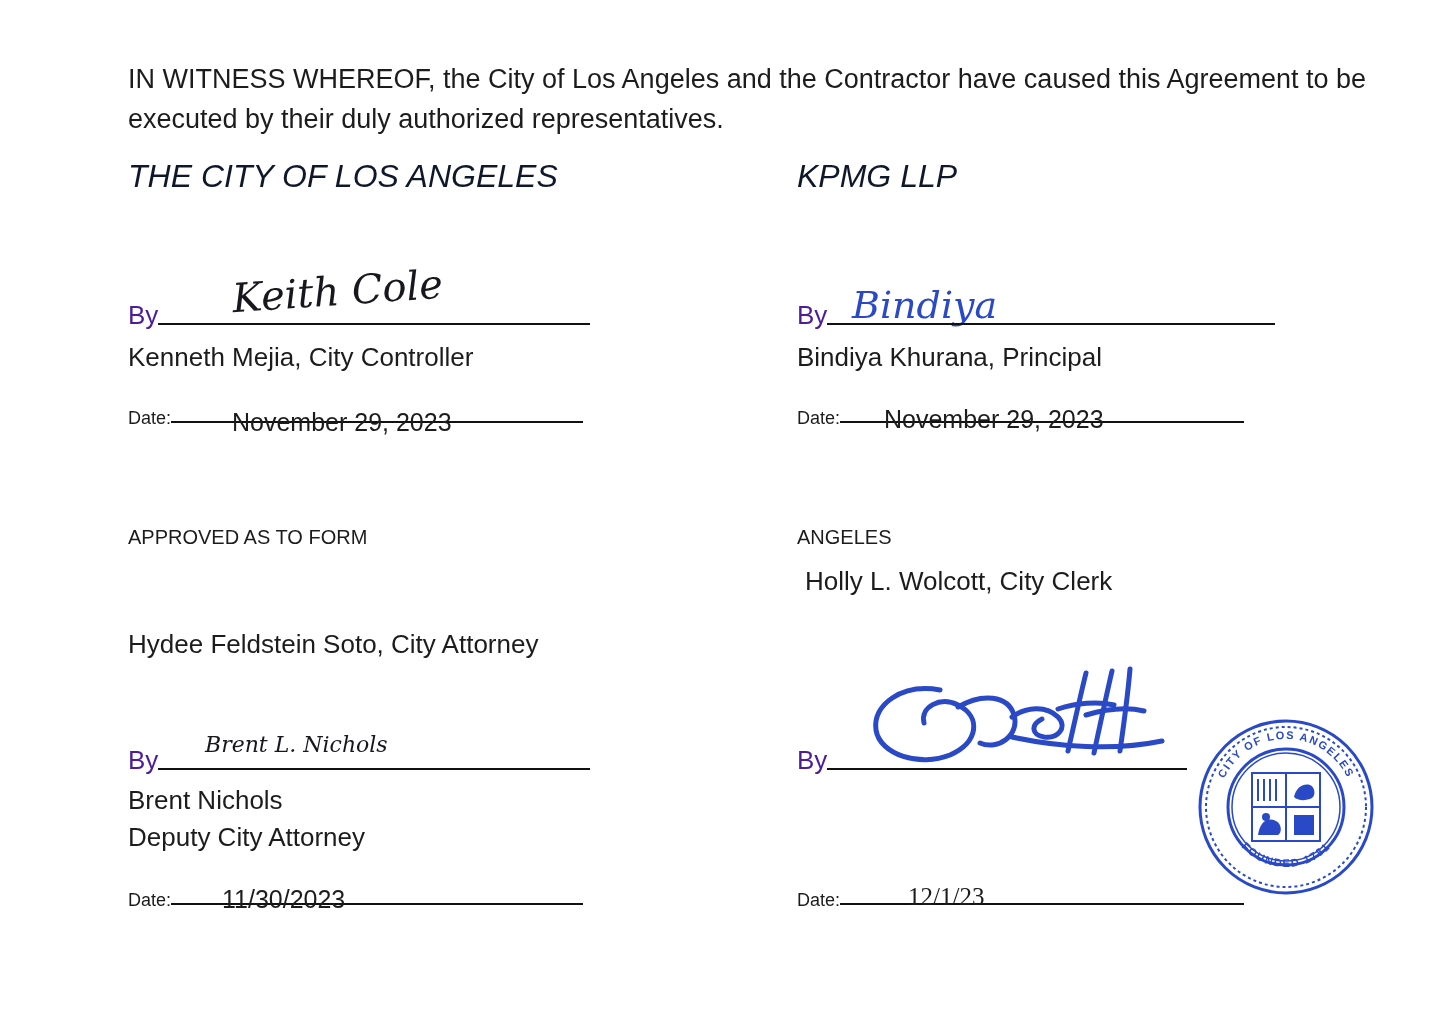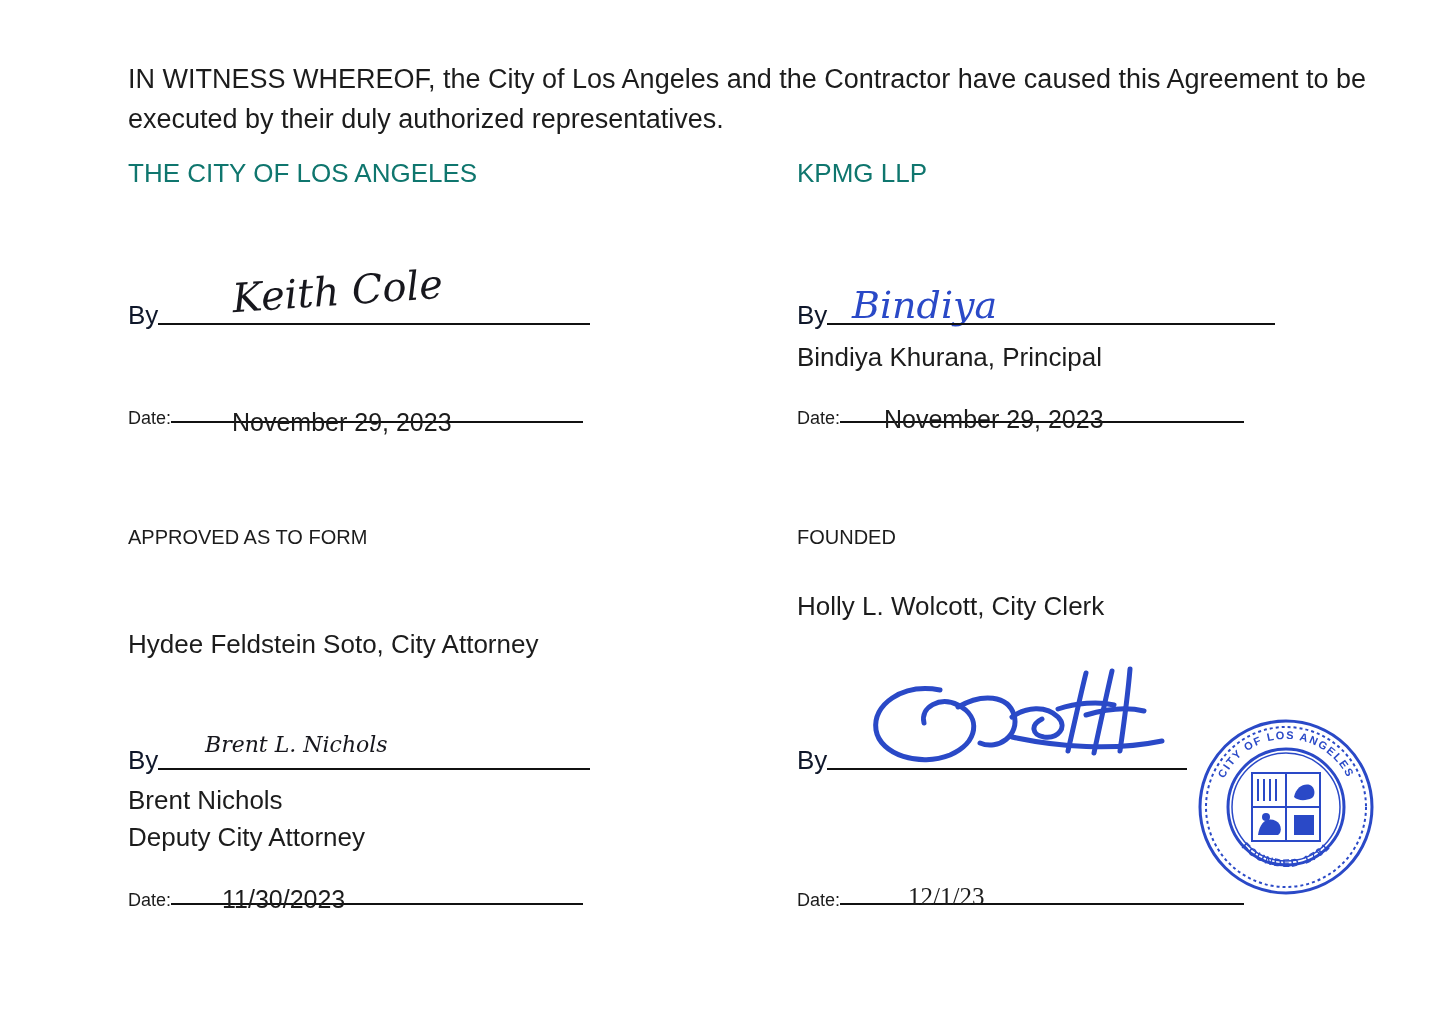--- a/index.html
+++ b/index.html
@@ -27,33 +27,34 @@
     top: 60px;
     width: 1255px;
     font-size: 27px;
     line-height: 1.48;
     color: #1c1c1c;
   }
   .col-left { position: absolute; left: 128px; }
   .col-right { position: absolute; left: 797px; }
 
   .party-label {
-    font-size: 26px;
-    color: #0f766e;
-    white-space: nowrap;
+    font-size: 32px;
+    color: #0f172a;
+    white-space: nowrap;
+    font-style: italic;
   }
   .sig-row {
     position: absolute;
     display: flex;
     align-items: flex-end;
     white-space: nowrap;
   }
   .by-word {
     font-size: 26px;
-    color: #0f172a;
+    color: #4c1d95;
   }
   .rule {
     display: inline-block;
     border-bottom: 2px solid #111;
     height: 1px;
   }
   .name-line {
     position: absolute;
     font-size: 26px;
     color: #1c1c1c;
@@ -108,20 +109,21 @@
 
   <div class="party-label col-left" style="top:158px;">THE CITY OF LOS ANGELES</div>
 
   <div class="sig-script sig-ink-black" style="left:232px; top:268px; font-size:40px; transform:rotate(-4deg);">Keith Cole</div>
 
   <div class="sig-row col-left" style="top:300px;">
     <span class="by-word">By</span>
     <span class="rule" style="width:432px; margin-bottom:6px;"></span>
   </div>
 
+  <div class="name-line col-left" style="top:342px;">Kenneth Mejia, City Controller</div>
 
   <div class="date-row col-left" style="top:408px;">
     <span class="date-word">Date:</span>
     <span class="rule" style="width:412px; margin-bottom:6px;"></span>
   </div>
   <div class="date-val" style="left:232px; top:408px;">November 29, 2023</div>
 
   <div class="heading col-left" style="top:526px;">APPROVED AS TO FORM</div>
 
   <div class="name-line col-left" style="top:601px;margin-top:28px;">Hydee Feldstein Soto, City Attorney</div>
@@ -152,23 +154,23 @@
   </div>
 
   <div class="name-line col-right" style="top:342px;">Bindiya Khurana, Principal</div>
 
   <div class="date-row col-right" style="top:408px;">
     <span class="date-word">Date:</span>
     <span class="rule" style="width:404px; margin-bottom:6px;"></span>
   </div>
   <div class="date-val" style="left:884px; top:405px;">November 29, 2023</div>
 
-  <div class="heading col-right" style="top:526px;">FOUNDED</div>
-
-  <div class="name-line col-right" style="top:591px;">Holly L. Wolcott, City Clerk</div>
+  <div class="heading col-right" style="top:526px;">ANGELES</div>
+
+  <div class="name-line col-right" style="top:566px;margin-left:8px;">Holly L. Wolcott, City Clerk</div>
 
   <svg style="position:absolute; left:862px; top:655px; width:340px; height:130px;" viewBox="0 0 340 130">
     <g fill="none" stroke="#2a49c7" stroke-width="5" stroke-linecap="round" stroke-linejoin="round">
       <path d="M78 35 C 40 28, 10 50, 14 75 C 18 100, 58 112, 88 100 C 116 88, 120 62, 96 50 C 78 41, 58 52, 62 68"></path>
       <path d="M96 52 C 120 38, 146 40, 152 60 C 158 80, 136 96, 118 88"></path>
       <path d="M150 62 C 164 52, 184 50, 196 62 C 206 72, 196 84, 182 82 C 170 80, 168 70, 180 64"></path>
       <path d="M206 96 C 212 70, 218 42, 224 18"></path>
       <path d="M196 54 C 214 48, 236 46, 252 50"></path>
       <path d="M232 98 C 238 70, 244 42, 250 16"></path>
       <path d="M224 60 C 244 54, 266 52, 282 56"></path>

